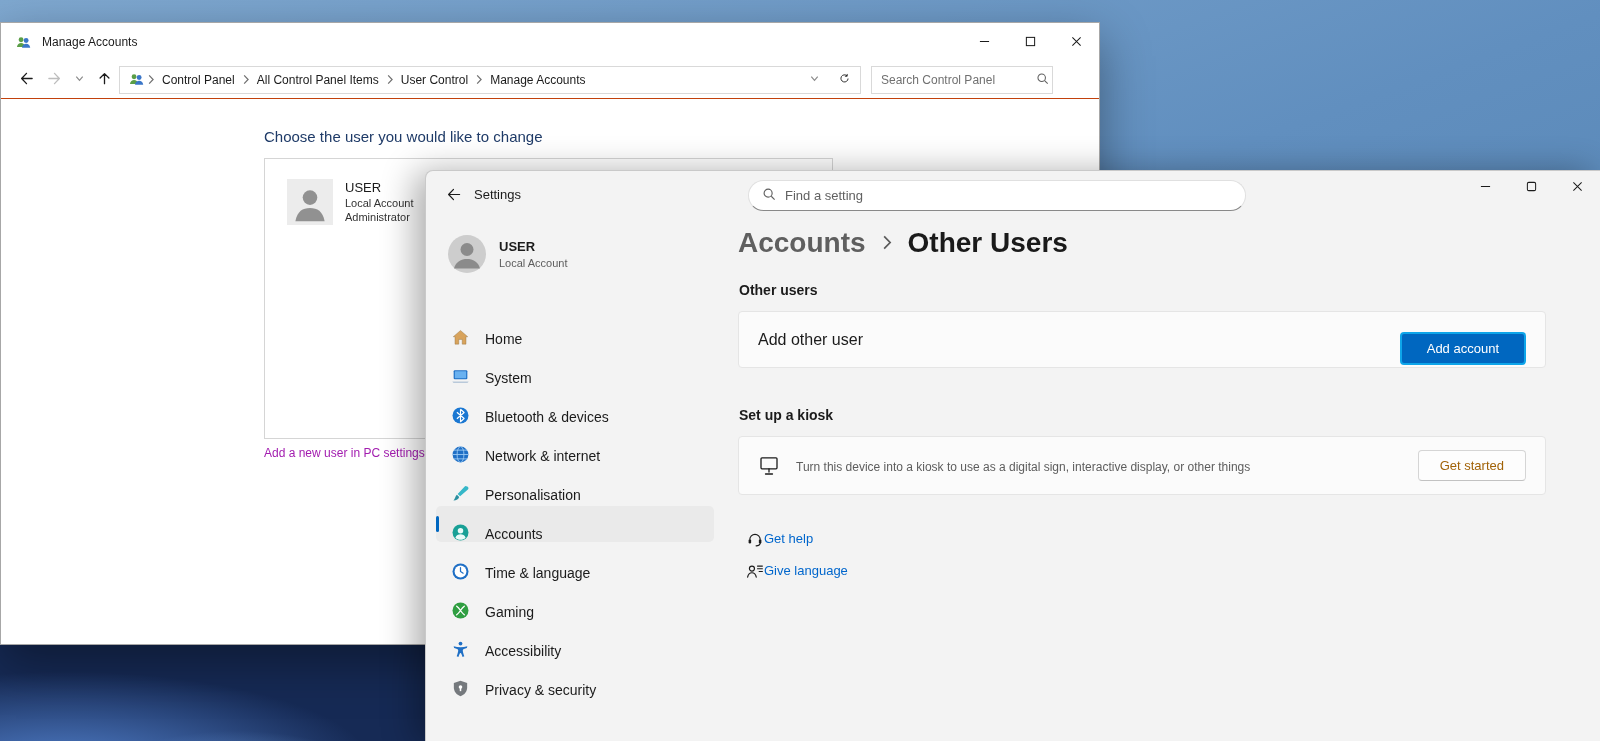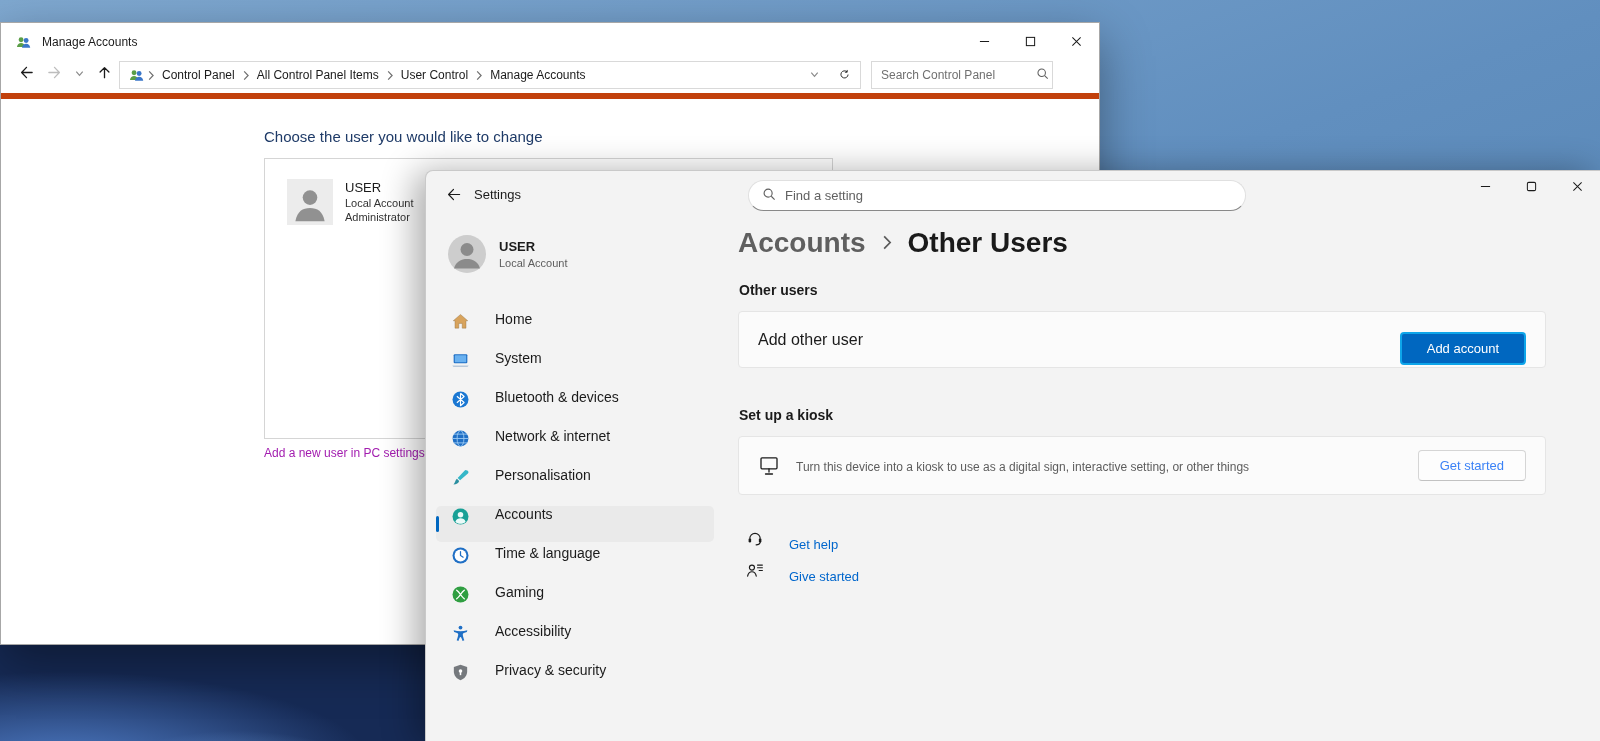--- a/index.html
+++ b/index.html
@@ -18,22 +18,22 @@
   
   .cpw { position:absolute; left:0; top:22px; width:1100px; height:623px; z-index:1;
     background:#fff; border:1px solid rgba(60,60,60,.45);
     box-shadow:0 18px 46px rgba(0,0,0,.38); }
   .cpw-title { height:38px; display:flex; align-items:center; padding-left:12px; }
   .cpw-title-text { font-size:12px; color:#1b1b1b; margin-left:8px; }
   .win-controls { margin-left:auto; display:flex; height:100%; }
   .wbtn { width:46px; height:100%; display:flex; align-items:center; justify-content:center;
     background:transparent; border:none; cursor:default; }
   .wbtn svg { width:11px; height:11px; }
-  .cpw-nav { height:38px; display:flex; align-items:flex-start; padding:0 12px; gap:2px;
-    border-bottom:6px solid #c2410c; }
+  .cpw-nav { height:38px; display:flex; align-items:center; padding:0 12px; gap:2px;
+    border-bottom:1px solid #c2410c; }
   .navbtn { width:26px; height:26px; display:flex; align-items:center; justify-content:center;
     border:none; background:transparent; }
   .navbtn svg { width:15px; height:15px; }
   .smallbtn { width:20px; height:26px; display:flex; align-items:center; justify-content:center;
     border:none; background:transparent; }
   .smallbtn svg { width:11px; height:11px; }
   .addrbar { flex:1; max-width:742px; height:28px; border:1px solid #d9d9d9; background:#fff;
     display:flex; align-items:center; padding:0 6px; font-size:12px; color:#1b1b1b; }
   .addr-icon { display:flex; margin:0 3px; }
   .addr-icon svg { width:15px; height:15px; }
@@ -80,21 +80,21 @@
   .st-controls { position:absolute; right:0; top:0; display:flex; }
   .st-controls .wbtn { width:46px; height:33px; }
 
   .st-profile { position:absolute; left:22px; top:64px; display:flex; align-items:center; gap:13px; }
   .st-avatar svg { width:38px; height:38px; display:block; }
   .st-pname { font-size:13px; font-weight:700; color:#1b1b1b; }
   .st-psub { font-size:11px; color:#5d5d5d; margin-top:3px; }
 
   .st-nav { position:absolute; left:10px; top:140px; width:278px; }
   .nav-item { position:relative; height:36px; margin-bottom:3px; display:flex;
-    align-items:flex-start; gap:25px; padding-left:14px; border-radius:5px;
+    align-items:flex-end; gap:15px; padding-left:14px; border-radius:5px;
     font-size:14px; color:#1b1b1b; cursor:default; }
   .nav-item.selected { background:#eaeaea; }
   .nav-item.selected::before { content:""; position:absolute; left:0; top:10px;
     width:3px; height:16px; border-radius:2px; background:#0067c0; }
   .nicon { width:20px; height:20px; display:flex; align-items:center; justify-content:center; }
   .nicon svg { width:19px; height:19px; }
 
   .st-main { position:absolute; left:312px; top:0; right:0; bottom:0; }
   .page-title { position:absolute; left:0; top:56px; display:flex; align-items:center;
     gap:15px; font-size:28px; font-weight:600; }
@@ -106,29 +106,29 @@
   .sec2 { top:236px;text-align:center; }
   .card { position:absolute; left:0; width:808px; background:#fbfbfb;
     border:1px solid #e5e5e5; border-radius:4px; display:flex; align-items:center;
     padding:0 19px; }
   .card1 { top:140px; height:57px; }
   .card2 { top:265px; height:59px; }
   .card-label { font-size:16px; color:#1b1b1b; }
   .btn-primary { margin-left:auto; background:#0067c0; color:#fff;
     border:2px solid #0ea5e9; border-radius:4px; font-size:13px; padding:7px 25px;
     font-family:inherit;margin-top:18px; }
-  .btn-secondary { margin-left:auto; background:#fdfdfd; color:#3b82f6;
+  .btn-secondary { margin-left:auto; background:#fdfdfd; color:#a16207;
     border:1px solid #d5d5d5; border-bottom-color:#c2c2c2; border-radius:4px;
     font-size:13px; padding:7px 21px; font-family:inherit; }
   .kiosk-icon { margin-right:16px; display:flex; }
   .kiosk-icon svg { width:22px; height:22px; }
   .kiosk-title { font-size:14px; color:#1b1b1b; }
   .kiosk-desc { font-size:12px; color:#5d5d5d; margin-top:3px; }
   .links { position:absolute; left:8px; top:360px; }
-  .link-row { display:flex; align-items:flex-end; gap:25px; margin-bottom:11px; height:21px; }
+  .link-row { display:flex; align-items:flex-start; gap:0; margin-bottom:11px; height:21px; }
   .link-row svg { width:18px; height:18px; }
   .link-row a { font-size:13px; color:#0066cc; text-decoration:none; }
 </style>
 </head>
 <body>
 
 <div class="bloom"></div>
 
 <div class="cpw">
   <div class="cpw-title">
@@ -424,21 +424,21 @@
     <div class="sec-heading sec2">Set up a kiosk</div>
 
     <div class="card card2">
       <span class="kiosk-icon">
         <svg viewBox="0 0 22 22">
             <rect x="3" y="2.8" width="16" height="11" rx="1" fill="none" stroke="#1b1b1b" stroke-width="1.3"></rect>
             <path d="M11 13.8 V17 M7.5 19 H14.5" fill="none" stroke="#1b1b1b" stroke-width="1.3" stroke-linecap="round"></path>
           </svg>
       </span>
       <div>
-        <div class="kiosk-desc">Turn this device into a kiosk to use as a digital sign, interactive setting, or other things</div>
+        <div class="kiosk-desc">Turn this device into a kiosk to use as a digital sign, interactive display, or other things</div>
       </div>
       <button class="btn-secondary">Get started</button>
     </div>
 
     <div class="links">
       <div class="link-row">
         <span>
           <svg viewBox="0 0 20 20">
               <path d="M4.2 9.5 a5.8 5.8 0 0 1 11.6 0" fill="none" stroke="#1b1b1b" stroke-width="1.3"></path>
               <rect x="2.9" y="9.2" width="2.8" height="4.6" rx="1.4" fill="#1b1b1b"></rect>
@@ -449,17 +449,17 @@
         <a href="#">Get help</a>
       </div>
       <div class="link-row">
         <span>
           <svg viewBox="0 0 20 20">
               <circle cx="6.6" cy="6.2" r="2.8" fill="none" stroke="#1b1b1b" stroke-width="1.3"></circle>
               <path d="M1.8 15.8 C2.4 12.4 4.2 10.8 6.6 10.8 C9 10.8 10.8 12.4 11.4 15.8" fill="none" stroke="#1b1b1b" stroke-width="1.3" stroke-linecap="round"></path>
               <path d="M12.8 3.4 H18.2 M12.8 6.4 H18.2 M14.6 9.4 H18.2" stroke="#1b1b1b" stroke-width="1.3" stroke-linecap="round"></path>
             </svg>
         </span>
-        <a href="#">Give started</a>
+        <a href="#">Give language</a>
       </div>
     </div>
   </div>
 </div>
 
 </body></html>

